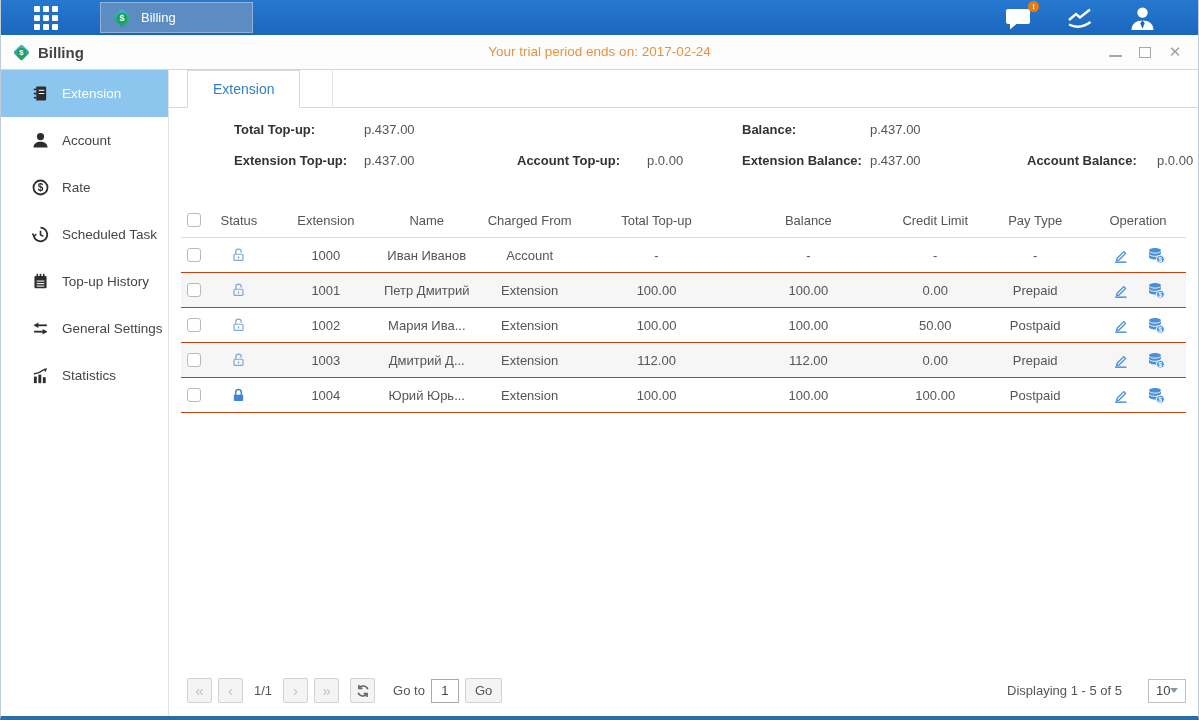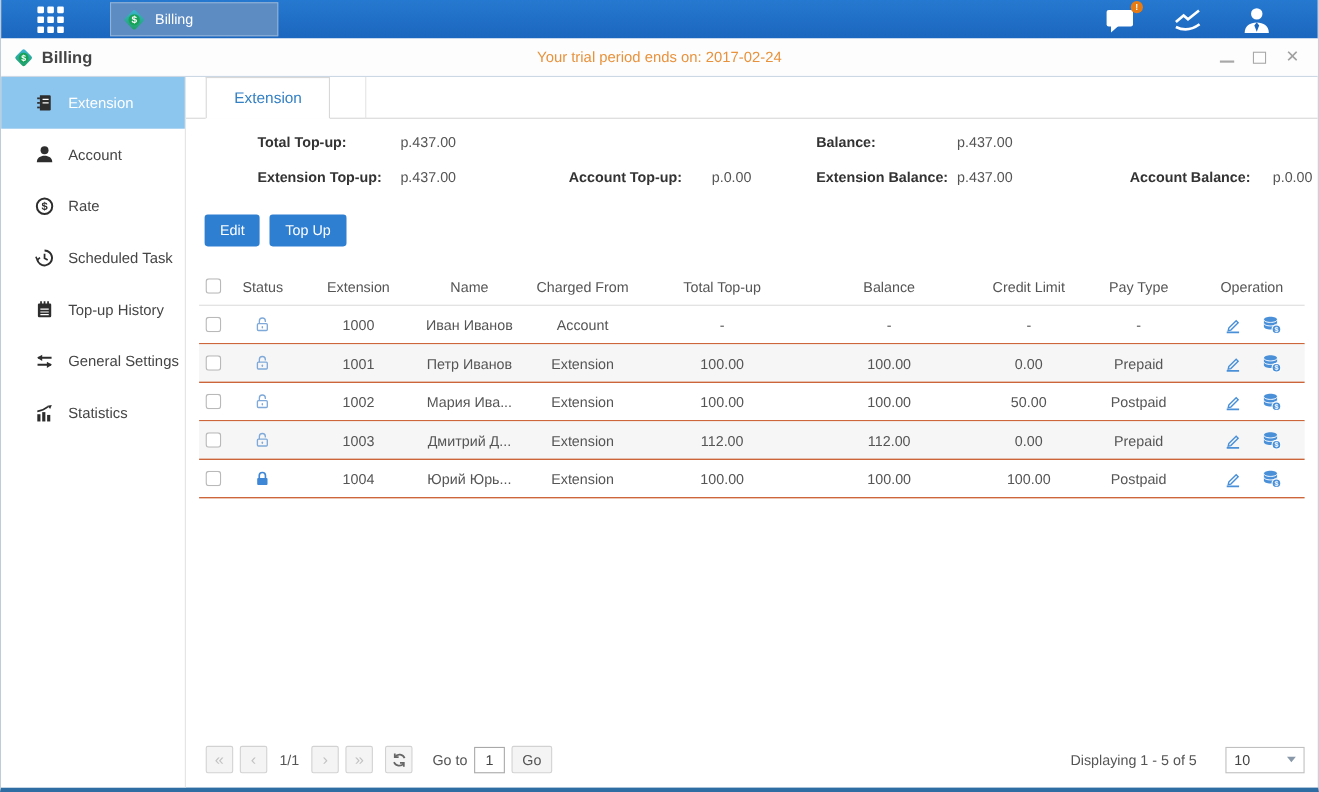--- a/index.html
+++ b/index.html
@@ -90,21 +90,21 @@
             cursor:pointer; }
   .pg-btn.refresh { color:#666; margin-left:5px; }
   .page-ind { margin:0 5px; color:#555; }
   .goto-lbl { margin-left:12px; color:#555; }
   .goto-input { width:28px; height:24px; border:1px solid #a9a9a9; text-align:center; font-size:13px;
                 color:#444; font-family:"Liberation Sans","DejaVu Sans",sans-serif; }
   .go-btn { height:25px; padding:0 9px; border:1px solid #d2d2d2; background:#f4f4f4; border-radius:2px;
             color:#555; font-size:13px; cursor:pointer; font-family:"Liberation Sans","DejaVu Sans",sans-serif; }
   .pager-right { margin-left:auto; display:flex; align-items:center; gap:26px; }
   .displaying { color:#555; }
-  .page-size { width:72px; height:24px; border:1px solid #c0c0c0; background:#fff; display:flex;
+  .page-size { width:38px; height:24px; border:1px solid #c0c0c0; background:#fff; display:flex;
                align-items:center; justify-content:space-between; padding:0 7px; cursor:pointer; color:#444; }
   .dd-arrow { width:0; height:0; border:4px solid transparent; border-top:5px solid #8898a8; margin-top:4px; }
 
   .badge { position:absolute; top:-5px; right:-6px; width:11px; height:11px; border-radius:50%;
            background:var(--badge-orange,#e87c12); color:#fff; font-size:8px; font-weight:bold;
            display:flex; align-items:center; justify-content:center; }
 </style>
 </head>
 <body>
 
@@ -286,24 +286,20 @@
           </div>
           <div class="sum-row">
             <span class="lbl w128">Extension Balance:</span>
             <span class="w109">p.437.00</span>
             <span class="lbl w130">Account Balance:</span>
             <span>p.0.00</span>
           </div>
         </div>
       </div>
 
-      <div class="actions">
-        <button class="btn-primary">Edit</button>
-        <button class="btn-primary">Top Up</button>
-      </div>
 
       <div class="table-wrap">
         <div class="thead">
           <div class="cell c-cb">
               <span class="cb"></span>
             </div>
           <div class="cell c-status">Status</div>
           <div class="cell c-ext">Extension</div>
           <div class="cell c-name">Name</div>
           <div class="cell c-charged">Charged From</div>
@@ -361,21 +357,21 @@
       <span class="lock lock-open">
         <svg width="15" height="16" viewBox="0 0 16 16">
           <path d="M5.1 7.2 V4.6 a2.9 2.9 0 0 1 5.8 0 V5.5" fill="none" stroke="currentColor" stroke-width="1.3"></path>
           <rect x="3.2" y="7.2" width="9.6" height="6.6" rx="1" fill="none" stroke="currentColor" stroke-width="1.3"></rect>
           <rect x="7.3" y="9.4" width="1.4" height="2.4" rx="0.7" fill="currentColor"></rect>
         </svg>
       </span>
 
     </div>
     <div class="cell c-ext">1001</div>
-    <div class="cell c-name">Петр Иванов</div>
+    <div class="cell c-name">Петр Дмитрий</div>
     <div class="cell c-charged">Extension</div>
     <div class="cell c-topup">100.00</div>
     <div class="cell c-balance">100.00</div>
     <div class="cell c-credit">0.00</div>
     <div class="cell c-pay">Prepaid</div>
     <div class="cell c-op">
       <span class="op-icon">
         <svg width="17" height="17" viewBox="0 0 16 16">
           <path d="M4.8 10.6 L11.1 4.3 L12.8 6 L6.5 12.3 L4.3 12.8 Z" fill="none" stroke="currentColor" stroke-width="1.2"></path>
           <line x1="3" y1="14.3" x2="13.6" y2="14.3" stroke="currentColor" stroke-width="1.4"></line>

